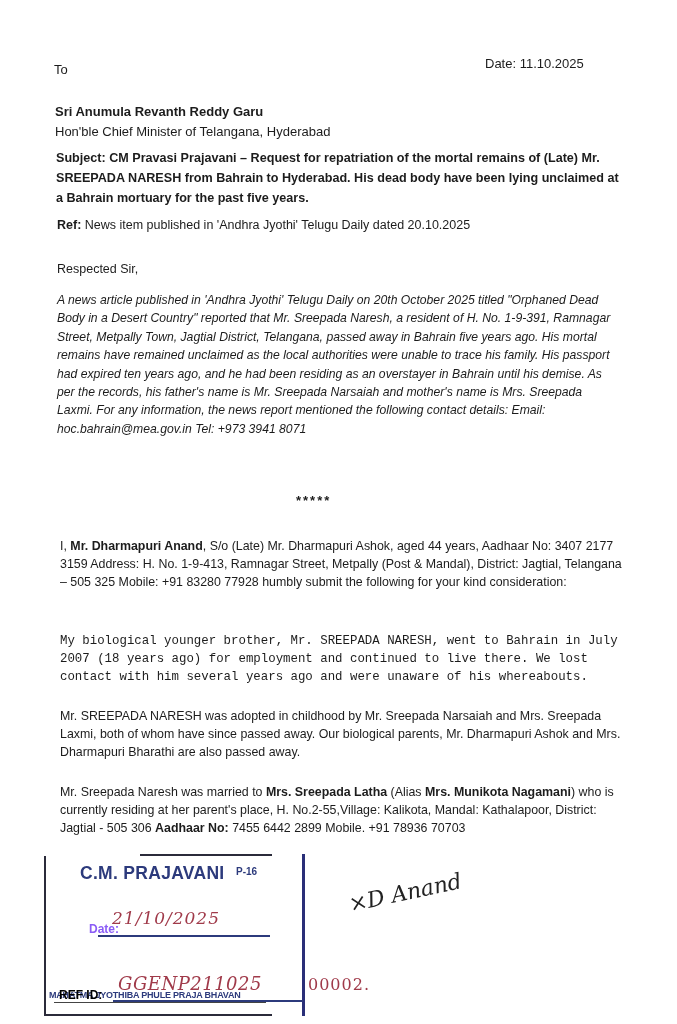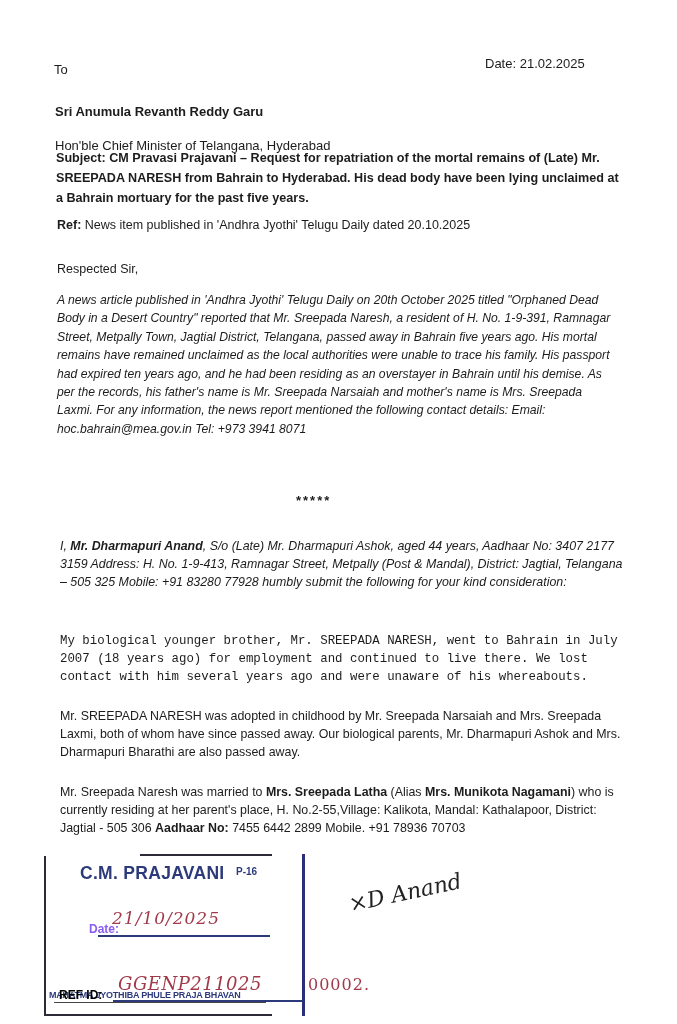--- a/index.html
+++ b/index.html
@@ -11,21 +11,21 @@
   .to { left: 54px; top: 62px; font-size: 13px; }
   .date { left: 485px; top: 56px; font-size: 13px; }
   .addr1 { left: 55px; top: 104px; font-size: 13px; font-weight: bold; }
   .addr2 { left: 55px; top: 118px; font-size: 13px; }
   .subject { left: 56px; top: 148px; width: 570px; font-size: 12.6px; line-height: 20px; font-weight: bold; }
   .ref { left: 57px; top: 218px; font-size: 12.5px; }
   .ref .lbl { font-weight: bold; }
   .salute { left: 57px; top: 262px; font-size: 12.5px; }
   .p1 { left: 57px; top: 291px; width: 560px; font-style: italic; font-size: 12.2px; line-height: 18.4px; }
   .stars { left: 296px; top: 493px; font-size: 13px; font-weight: bold; letter-spacing: 2px; }
-  .p2 { left: 60px; top: 537px; width: 565px; font-style: italic; }
+  .p2 { left: 60px; top: 537px; width: 565px; }
   .p3 { left: 60px; top: 632px; width: 565px; font-family: Liberation Mono, monospace; }
   .p4 { left: 60px; top: 707px; width: 565px; }
   .p5 { left: 60px; top: 783px; width: 565px; }
   .p2, .p3, .p4, .p5 { font-size: 12.4px; line-height: 18.2px; }
   b { font-weight: bold; }
   .stamp {
     left: 44px; top: 856px; width: 226px; height: 158px;
     border-left: 2px solid #2b2b3a; border-bottom: 2px solid #2b2b3a;
   }
   .stamp-top { left: 140px; top: 854px; width: 132px; height: 2px; background: #2b2b3a; }
@@ -40,23 +40,23 @@
   .stamp-ref-lbl { left: 59px; top: 988px; font-size: 12px; font-weight: bold; color: #000000; }
   .stamp-ref-line { left: 113px; top: 1000px; width: 190px; height: 1.5px; background: #2c3a7c; }
   .stamp-ref-val { left: 118px; top: 973px; font-size: 18px; color: #a03a4a; font-family: "DejaVu Serif", serif; font-style: italic; letter-spacing: 0.5px; }
   .stamp-ref-suffix { left: 308px; top: 975px; font-size: 16px; color: #a03a4a; font-family: "DejaVu Serif", serif; letter-spacing: 1px; }
   .signature { left: 348px; top: 880px; font-size: 22px; font-family: "DejaVu Serif", serif; font-style: italic; color: #222; transform: rotate(-12deg); }
 </style>
 </head>
 <body>
 
 <div class="abs to">To</div>
-<div class="abs date">Date: 21.02.2025</div>
+<div class="abs date">Date: 11.10.2025</div>
 <div class="abs addr1">Sri Anumula Revanth Reddy Garu</div>
-<div class="abs addr2" style="top:138px;text-align:center;">Hon'ble Chief Minister of Telangana, Hyderabad</div>
+<div class="abs addr2" style="top:124px;text-align:center;">Hon'ble Chief Minister of Telangana, Hyderabad</div>
 
 <div class="abs subject">Subject: CM Pravasi Prajavani – Request for repatriation of the mortal remains of (Late) Mr. SREEPADA NARESH from Bahrain to Hyderabad. His dead body have been lying unclaimed at a Bahrain mortuary for the past five years.</div>
 
 <div class="abs ref">
   <span class="lbl">Ref:</span>
   <span>News item published in 'Andhra Jyothi' Telugu Daily dated 20.10.2025</span>
 </div>
 
 <div class="abs salute">Respected Sir,</div>
 

